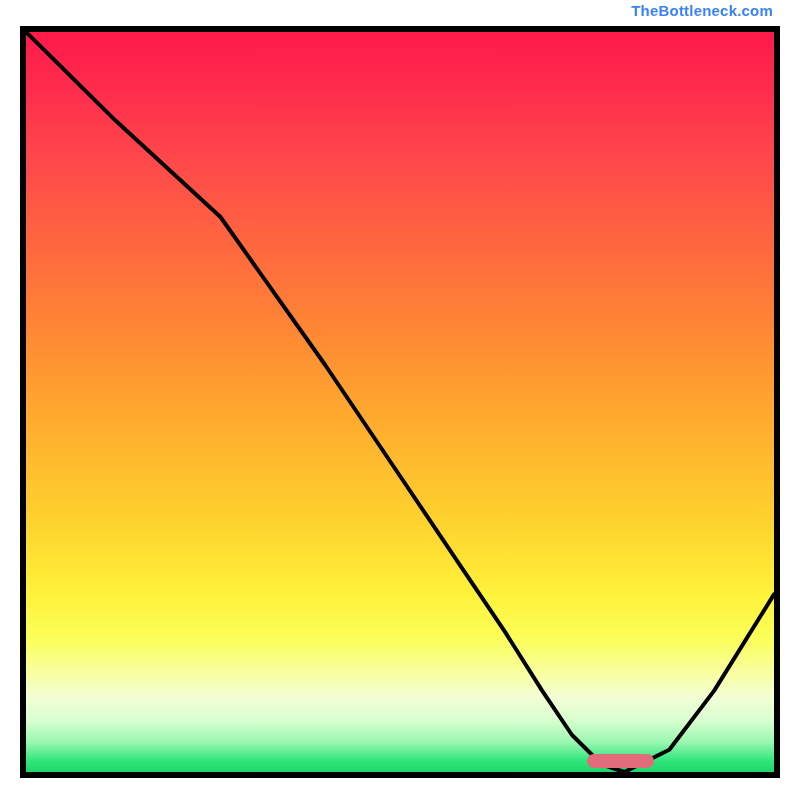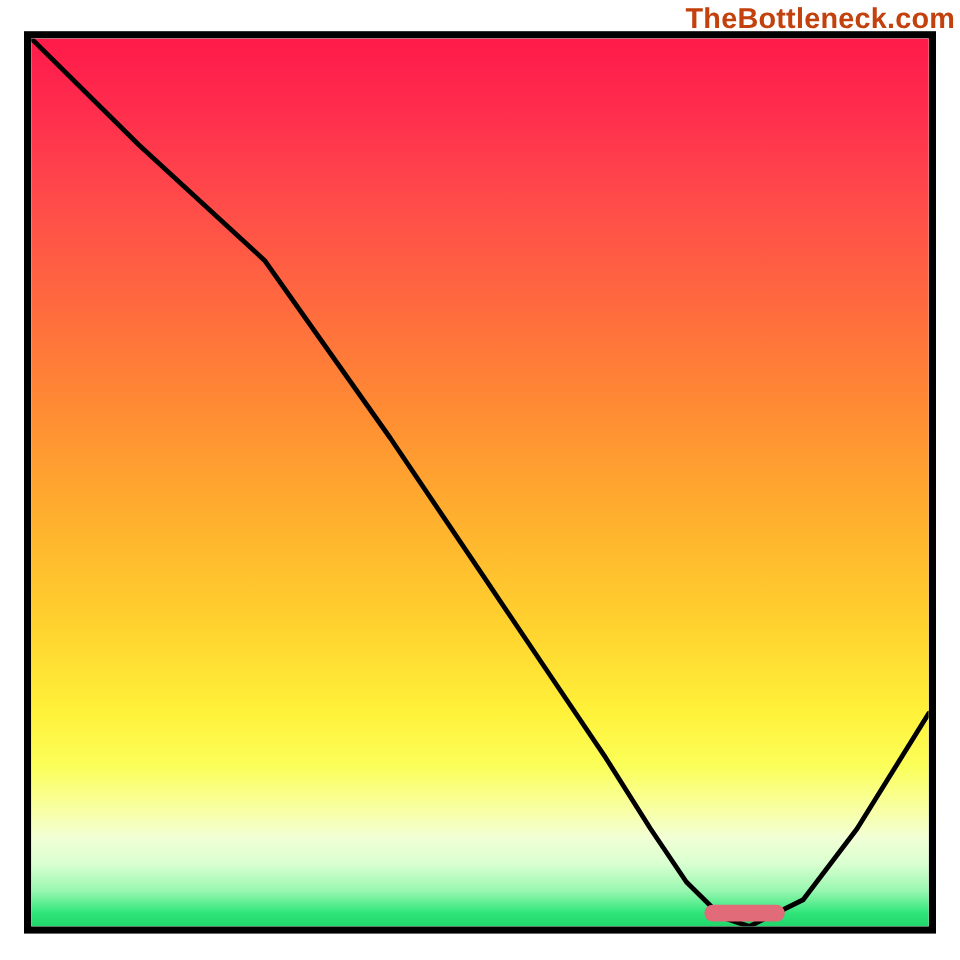--- a/index.html
+++ b/index.html
@@ -11,24 +11,24 @@
     font-family: Arial, Helvetica, sans-serif;
   }
   .container {
     position: relative;
     width: 800px;
     height: 800px;
   }
   .watermark {
     position: absolute;
     top: 2px;
-    right: 4px;
-    font-size: 24px;
+    right: 27px;
+    font-size: 15px;
     font-weight: bold;
-    color: #c2410c;
+    color: #3b82f6;
     letter-spacing: 0.2px;
     z-index: 10;
   }
   .chart-frame {
     position: absolute;
     left: 20px;
     top: 26px;
     width: 760px;
     height: 752px;
     border: 6px solid #000;

